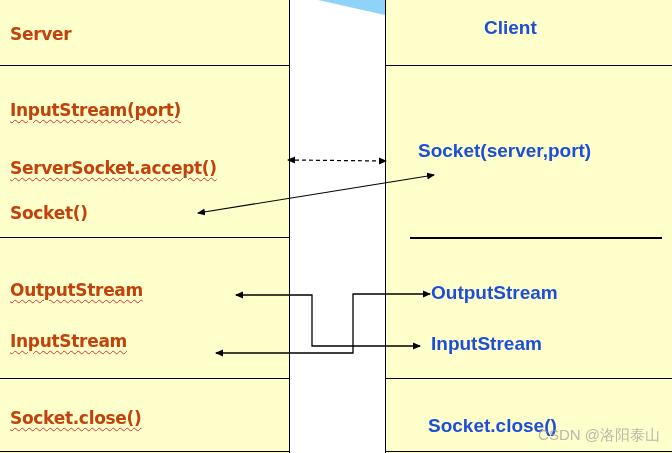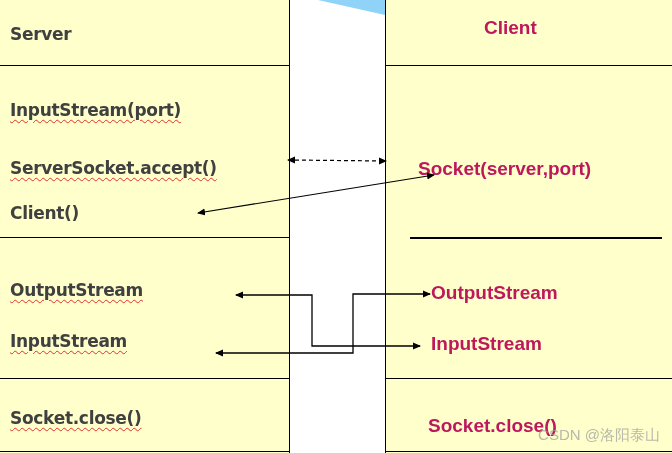--- a/index.html
+++ b/index.html
@@ -9,30 +9,30 @@
     font-family: "Liberation Sans", sans-serif;
   }
   .panel {
     position: absolute; background: #ffffcc; box-sizing: border-box;
   }
   #server-panel { left: 0; top: 0; width: 290px; height: 453px; border-right: 1.5px solid #000; }
   #client-panel { left: 385px; top: 0; width: 287px; height: 453px; border-left: 1.5px solid #000; }
   .hline { position: absolute; height: 0; border-top: 1.5px solid #000; }
   .stext {
     position: absolute; font-family: "DejaVu Sans", sans-serif; font-weight: bold;
-    font-size: 17px; color: #404040; white-space: nowrap;
+    font-size: 17px; color: #c2410c; white-space: nowrap;
     letter-spacing: -0.3px;
   }
   .underlined {
     text-decoration: underline wavy #e03030; text-decoration-thickness: 1px;
     text-underline-offset: 3px;
   }
   .ctext {
     position: absolute; font-family: "Liberation Sans", sans-serif; font-weight: bold;
-    font-size: 19px; color: #be185d; white-space: nowrap;
+    font-size: 19px; color: #1d4ed8; white-space: nowrap;
   }
   .watermark {
     position: absolute; right: 12px; bottom: 8px;
     font-family: Liberation Sans, sans-serif; font-size: 15px;
     color: rgba(160,160,160,0.75); white-space: nowrap;
   }
   svg#arrows { position: absolute; left: 0; top: 0; }
 </style>
 </head>
 <body>
@@ -50,27 +50,27 @@
 <div class="hline" style="left:0;top:451px;width:290px"></div>
 
 <div class="hline" style="left:385px;top:65px;width:287px"></div>
 <div class="hline" style="left:410px;top:237px;width:252px;border-top-width:2px"></div>
 <div class="hline" style="left:385px;top:378px;width:287px"></div>
 <div class="hline" style="left:385px;top:451px;width:287px"></div>
 
 <div class="stext" style="left:10px;top:24px">Server</div>
 <div class="stext underlined" style="left:10px;top:100px">InputStream(port)</div>
 <div class="stext underlined" style="left:10px;top:158px">ServerSocket.accept()</div>
-<div class="stext" style="left:10px;top:203px">Client()</div>
+<div class="stext" style="left:10px;top:203px">Socket()</div>
 <div class="stext underlined" style="left:10px;top:280px">OutputStream</div>
 <div class="stext underlined" style="left:10px;top:331px">InputStream</div>
 <div class="stext underlined" style="left:10px;top:408px">Socket.close()</div>
 
 <div class="ctext" style="left:484px;top:17px">Client</div>
-<div class="ctext" style="left:418px;top:158px">Socket(server,port)</div>
+<div class="ctext" style="left:418px;top:140px">Socket(server,port)</div>
 <div class="ctext" style="left:431px;top:282px">OutputStream</div>
 <div class="ctext" style="left:431px;top:333px">InputStream</div>
 <div class="ctext" style="left:428px;top:415px">Socket.close()</div>
 
 <svg id="arrows" width="672" height="453">
   <defs>
     <marker id="ah" markerWidth="8" markerHeight="8" refX="7" refY="4" orient="auto-start-reverse" markerUnits="userSpaceOnUse">
       <path d="M0,0.5 L8,4 L0,7.5 Z" fill="#000"></path>
     </marker>
   </defs>

